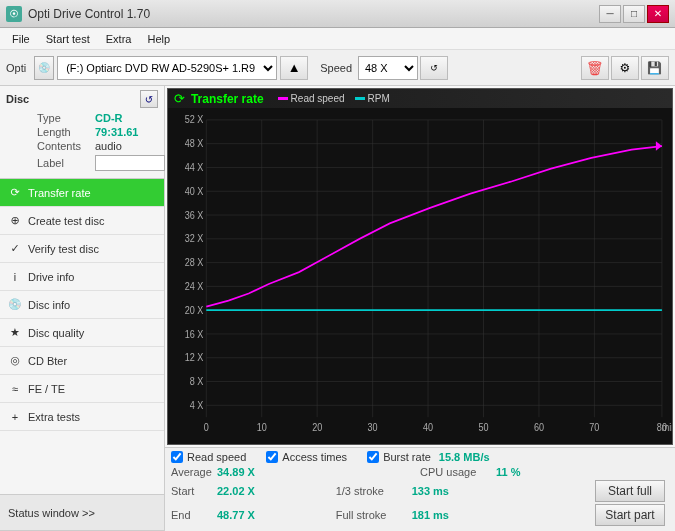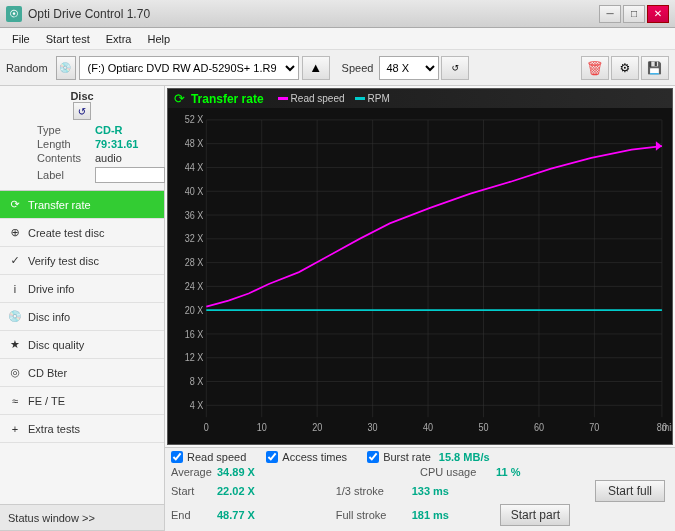--- a/index.html
+++ b/index.html
@@ -25,39 +25,39 @@
     .toolbar-icon-btn { width: 28px; height: 24px; border: 1px solid #bbb; background: linear-gradient(to bottom, #f8f8f8, #e0e0e0); cursor: pointer; display: flex; align-items: center; justify-content: center; font-size: 13px; }
     .speed-label { font-size: 11px; color: #333; margin-left: 6px; }
     .speed-select { height: 24px; width: 60px; border: 1px solid #aaa; background: white; font-size: 11px; padding: 0 2px; }
 
     
     .main { display: flex; height: calc(531px - 28px - 22px - 36px); }
 
     
     .left-panel { width: 165px; background: #f5f5f5; border-right: 1px solid #ccc; display: flex; flex-direction: column; }
     .disc-section { padding: 4px 6px; border-bottom: 1px solid #ccc; }
-    .disc-header { display: flex; align-items: center; justify-content: space-between; margin-bottom: 4px; flex-direction: column; }
+    .disc-header { display: flex; align-items: center; justify-content: space-between; margin-bottom: 4px; }
     .disc-header-title { font-size: 11px; font-weight: bold; color: #333; }
     .disc-refresh-btn { width: 18px; height: 18px; border: 1px solid #aaa; background: linear-gradient(to bottom, #f8f8f8, #e0e0e0); cursor: pointer; display: flex; align-items: center; justify-content: center; font-size: 10px; color: #007; }
     .disc-row { display: flex; align-items: center; margin-bottom: 2px; font-size: 11px; margin-left: 31px; }
     .disc-key { color: #555; width: 58px; flex-shrink: 0; }
     .disc-val { color: #0a8; font-weight: bold; }
     .disc-val-normal { color: #333; }
     .disc-label-input { width: 70px; height: 16px; border: 1px solid #aaa; background: white; font-size: 10px; padding: 0 2px; }
     .disc-label-btn { width: 18px; height: 18px; border: 1px solid #aaa; background: linear-gradient(to bottom, #f8f8f8, #e0e0e0); cursor: pointer; display: flex; align-items: center; justify-content: center; font-size: 9px; margin-left: 2px; }
 
     
     .nav-menu { flex: 1; overflow-y: auto; }
     .nav-item { display: flex; align-items: center; height: 28px; padding: 0 8px; cursor: pointer; font-size: 11px; color: #333; gap: 6px; border-bottom: 1px solid #e0e0e0; }
     .nav-item.active { background: #3c3; color: white; }
     .nav-item .nav-icon { width: 14px; height: 14px; flex-shrink: 0; display: flex; align-items: center; justify-content: center; }
     .nav-label { font-size: 11px; }
 
     
-    .status-window-btn { height: 27px; background: #e8e8e8; border-top: 1px solid #ccc; border-bottom: 1px solid #ccc; display: flex; align-items: center; padding: 0 8px; cursor: pointer; font-size: 11px; color: #333; gap: 4px; }
+    .status-window-btn { height: 37px; background: #e8e8e8; border-top: 1px solid #ccc; border-bottom: 1px solid #ccc; display: flex; align-items: center; padding: 0 8px; cursor: pointer; font-size: 11px; color: #333; gap: 4px; }
 
     
     .right-panel { flex: 1; display: flex; flex-direction: column; background: #f8f8f8; }
 
     
     .chart-container { flex: 1; background: #111; position: relative; border: 1px solid #555; margin: 2px; overflow: hidden; }
     .chart-header { background: linear-gradient(to right, #1a1a1a, #2a2a2a); padding: 2px 6px; display: flex; align-items: center; gap: 6px; }
     .chart-title { color: #0f0; font-size: 12px; font-weight: bold; }
     .legend { display: flex; gap: 10px; align-items: center; margin-left: 8px; }
     .legend-item { display: flex; align-items: center; gap: 3px; font-size: 10px; }
@@ -100,21 +100,21 @@
 </div>
 
 <div class="menubar">
   <span class="menu-item">File</span>
   <span class="menu-item">Start test</span>
   <span class="menu-item">Extra</span>
   <span class="menu-item">Help</span>
 </div>
 
 <div class="toolbar">
-  <span class="toolbar-label">Random</span>
+  <span class="toolbar-label">Opti</span>
   <div style="display:flex;align-items:center;gap:3px;">
     <div style="width:20px;height:24px;border:1px solid #aaa;background:linear-gradient(to bottom,#f8f8f8,#e0e0e0);display:flex;align-items:center;justify-content:center;font-size:10px;">💿</div>
     <select class="drive-select">
       <option>(F:) Optiarc DVD RW AD-5290S+ 1.R9</option>
     </select>
     <button class="toolbar-icon-btn">▲</button>
   </div>
   <span class="speed-label">Speed</span>
   <div style="display:flex;align-items:center;gap:2px;">
     <select class="speed-select">
@@ -335,20 +335,20 @@
 
       <div class="stats-row">
         <div class="stat-block">
           <span class="stat-key">End</span>
           <span class="stat-val">48.77 X</span>
         </div>
         <div class="stat-block">
           <span class="stat-key2">Full stroke</span>
           <span class="stat-val2">181 ms</span>
         </div>
-        <div style="flex:1;display:flex;padding-right:4px;">
+        <div style="flex:1;display:flex;justify-content:flex-end;padding-right:4px;">
           <button class="start-btn">Start part</button>
         </div>
       </div>
     </div>
 
   </div>
 </div>
 
 </body></html>

